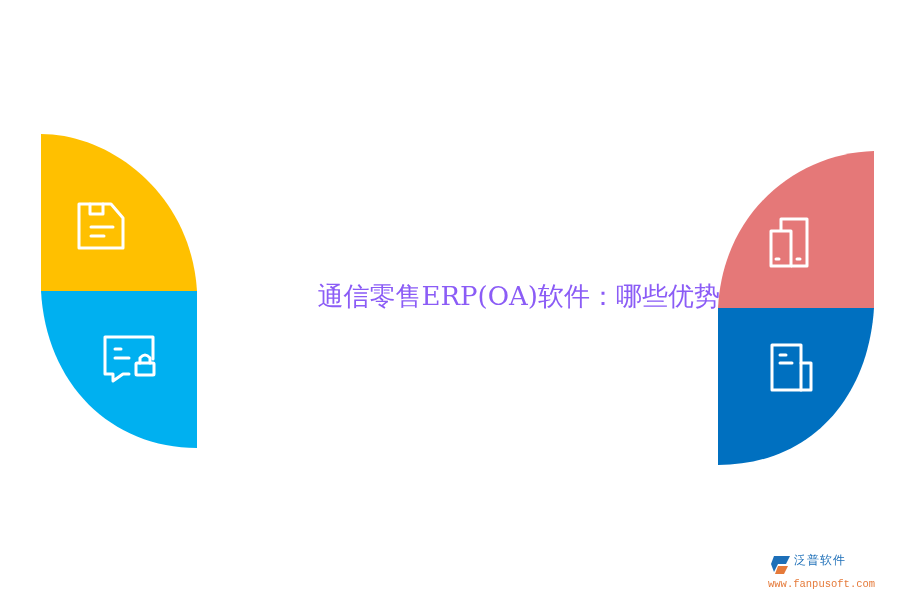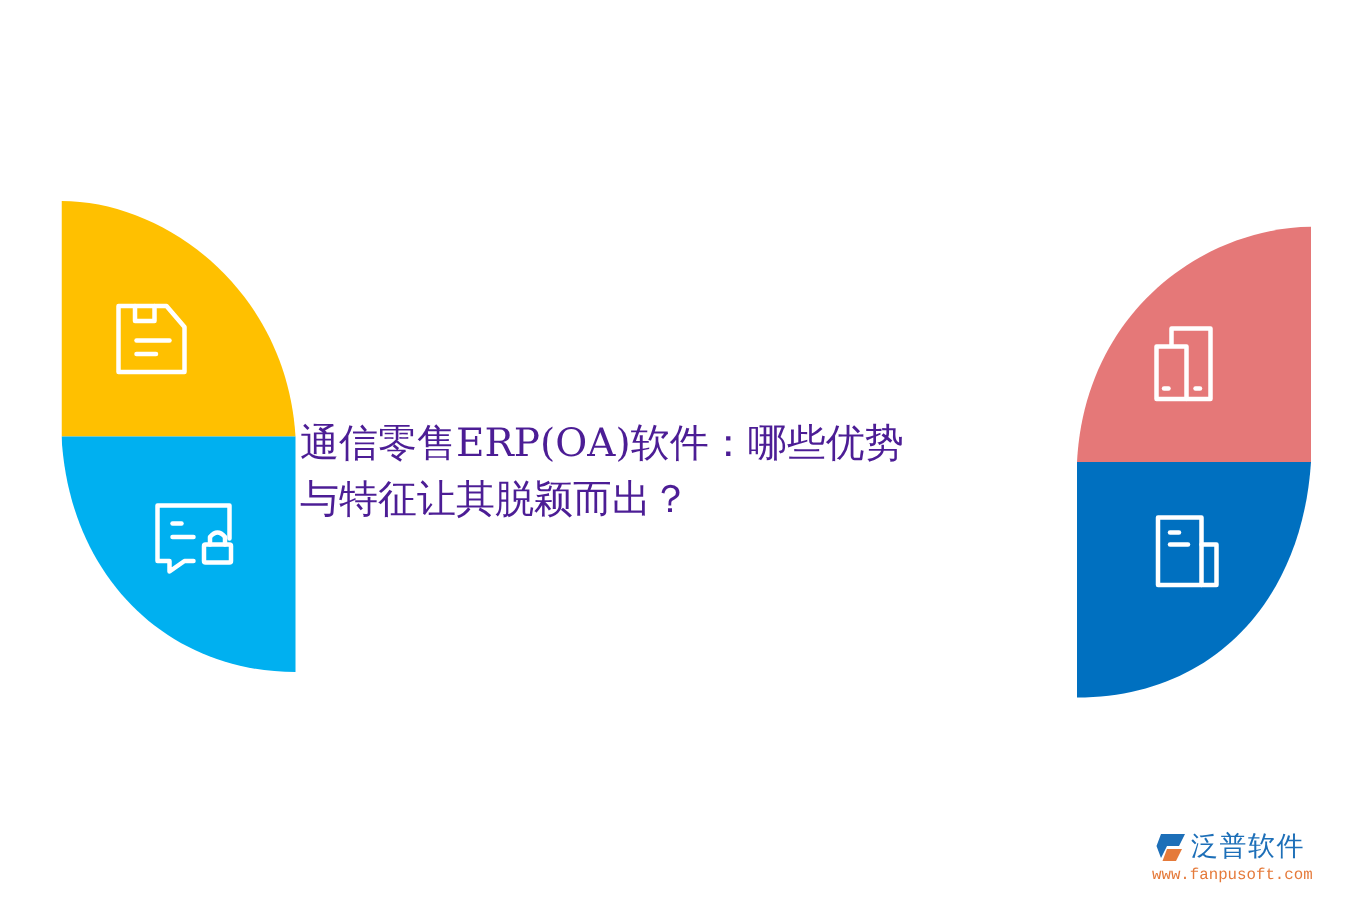--- a/index.html
+++ b/index.html
@@ -1,21 +1,21 @@
 <!DOCTYPE html>
 <html><head>
 <meta charset="utf-8">
 <style>
   html,body{margin:0;padding:0;}
   body{width:900px;height:600px;background:#ffffff;position:relative;overflow:hidden;font-family:"DejaVu Serif",serif;}
   .shape{position:absolute;}
-  .title{position:absolute;left:200px;top:278px;width:520px;text-align:left;font-family:"DejaVu Serif",serif;font-size:26px;line-height:37px;color:#4c1d95;}
+  .title{position:absolute;left:200px;top:278px;width:520px;text-align:right;font-family:"DejaVu Serif",serif;font-size:26px;line-height:37px;color:#8b5cf6;}
   .title span{display:block;}
   .logo{position:absolute;left:768px;top:552px;width:128px;height:44px;}
-  .logo-name{position:absolute;left:26px;top:0;font-family:"DejaVu Sans",sans-serif;font-size:18px;color:#1d6fb8;letter-spacing:1px;}
+  .logo-name{position:absolute;left:26px;top:0;font-family:"DejaVu Sans",sans-serif;font-size:12px;color:#1d6fb8;letter-spacing:1px;}
   .logo-url{position:absolute;left:0;top:26px;font-family:Liberation Mono, monospace;font-size:10.5px;color:#e57a3a;}
   .logo-icon{position:absolute;left:2px;top:2px;}
 </style>
 </head>
 <body>
 
 <svg class="shape" style="left:41px;top:134px;" width="157" height="315" viewBox="0 0 157 315">
   <path d="M0,0 C70,0 150,60 156,157 L0,157 Z" fill="#FFC000"></path>
   <path d="M0,157 L156,157 L156,314 C70,314 5,250 0,157 Z" fill="#00B0F0"></path>
 
@@ -49,21 +49,20 @@
   <g fill="none" stroke="#fff" stroke-width="3" stroke-linejoin="round" stroke-linecap="round">
     <path d="M54,194 L83,194 L83,239 L54,239 Z"></path>
     <path d="M83,212 L93,212 L93,239 L83,239"></path>
     <line x1="62" y1="204" x2="68" y2="204"></line>
     <line x1="62" y1="212" x2="74" y2="212"></line>
   </g>
 </svg>
 
 <div class="title">
   <span>通信零售ERP(OA)软件：哪些优势</span>
-  <span>与特征让其脱颖而出？</span>
 </div>
 
 <div class="logo">
   <svg class="logo-icon" width="22" height="22" viewBox="0 0 22 22">
     <path d="M4,2 L20,2 L16,10 L8,10 L4,18 L1,10 Z" fill="#1d6fb8"></path>
     <path d="M8,12 L18,12 L14,20 L5,20 Z" fill="#e57a3a"></path>
   </svg>
   <span class="logo-name">泛普软件</span>
   <span class="logo-url">www.fanpusoft.com</span>
 </div>

